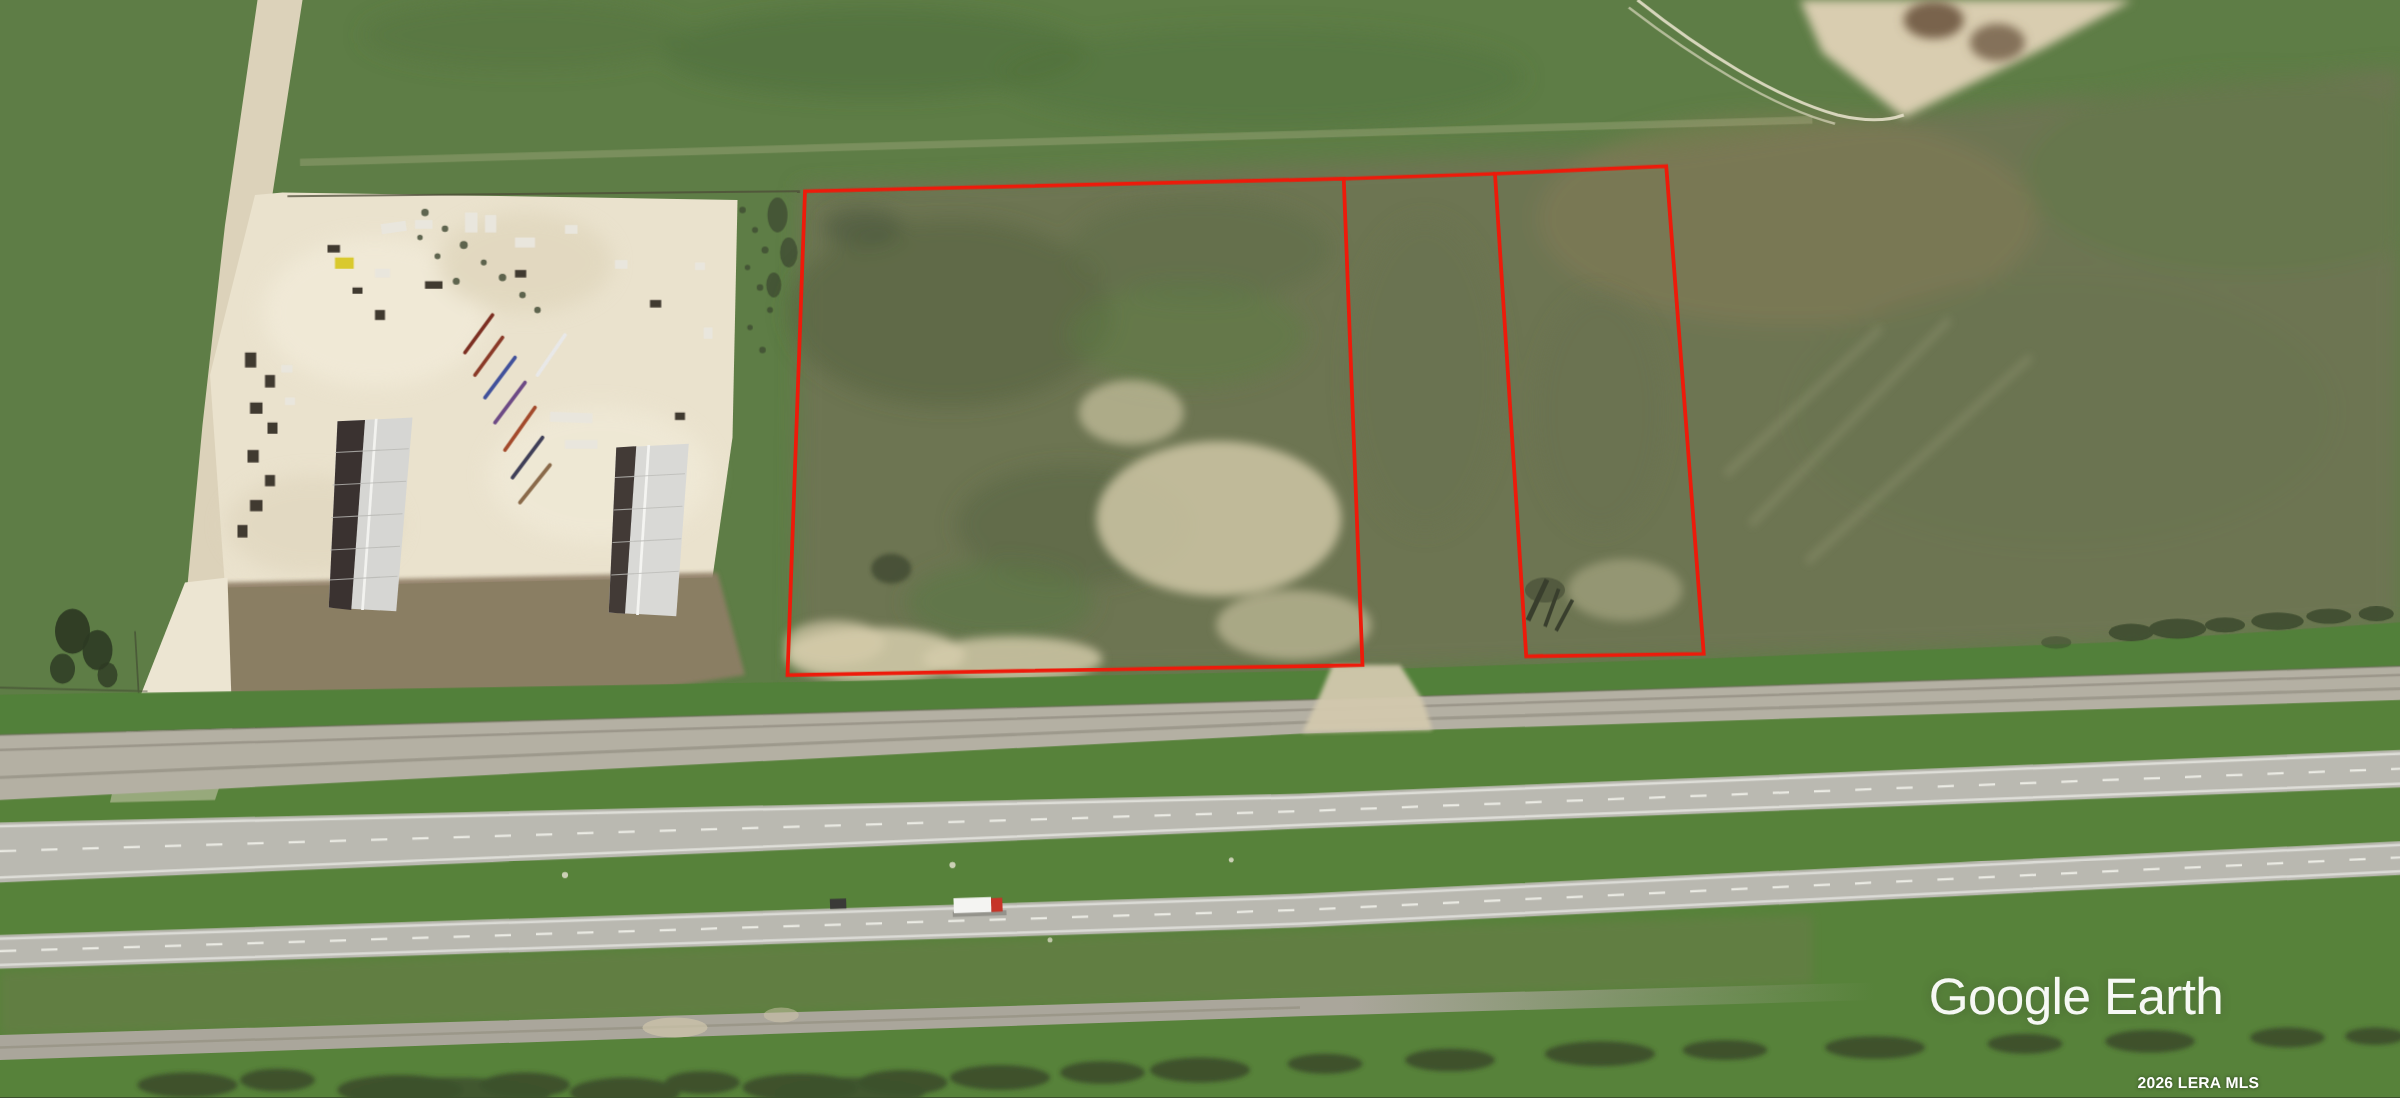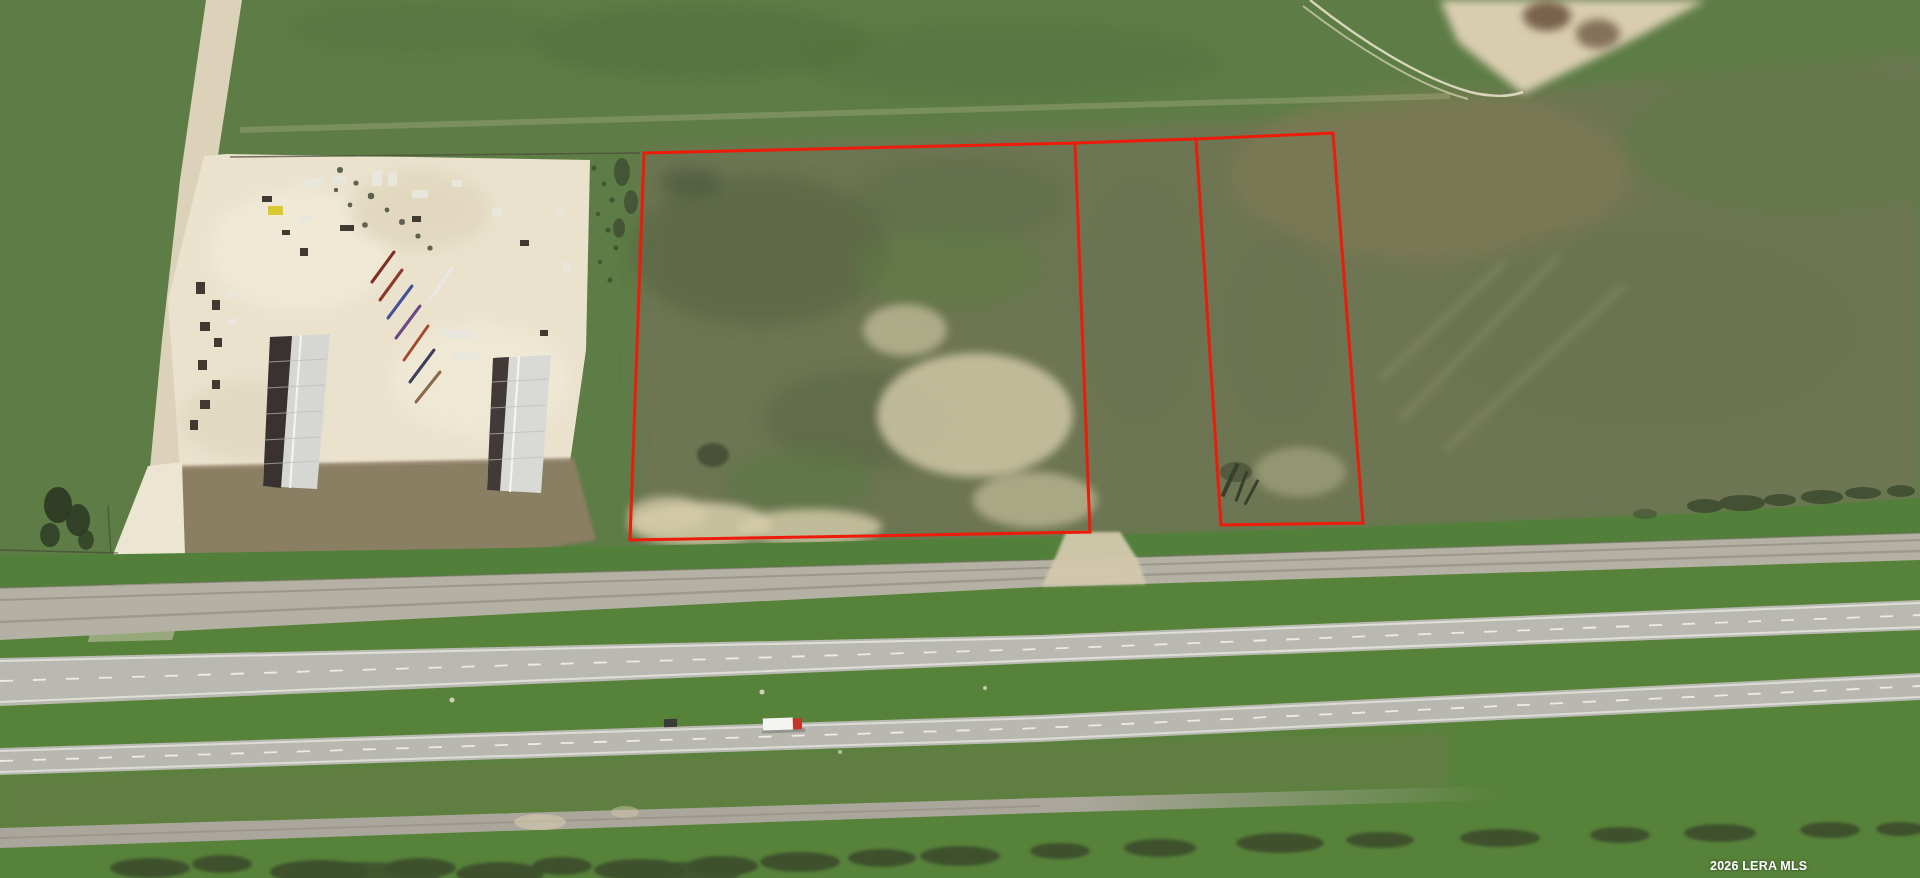--- a/index.html
+++ b/index.html
@@ -310,14 +310,15 @@
     <ellipse cx="86" cy="540" rx="8" ry="10" opacity="0.8"></ellipse>
   </g>
 
   <g fill="none" stroke="#ee1a0a" stroke-width="3" stroke-linejoin="miter">
     <polygon points="644,153 1075,143 1090,532 630,540"></polygon>
     <polygon points="1196,139 1333,133 1363,523 1221,525"></polygon>
     <line x1="1075" y1="143" x2="1196" y2="139"></line>
   </g>
 </svg>
 
+<div class="ge-watermark">Google Earth</div>
 <div class="mls-attribution">2026 LERA MLS</div>
 </div>
 
 </body></html>

